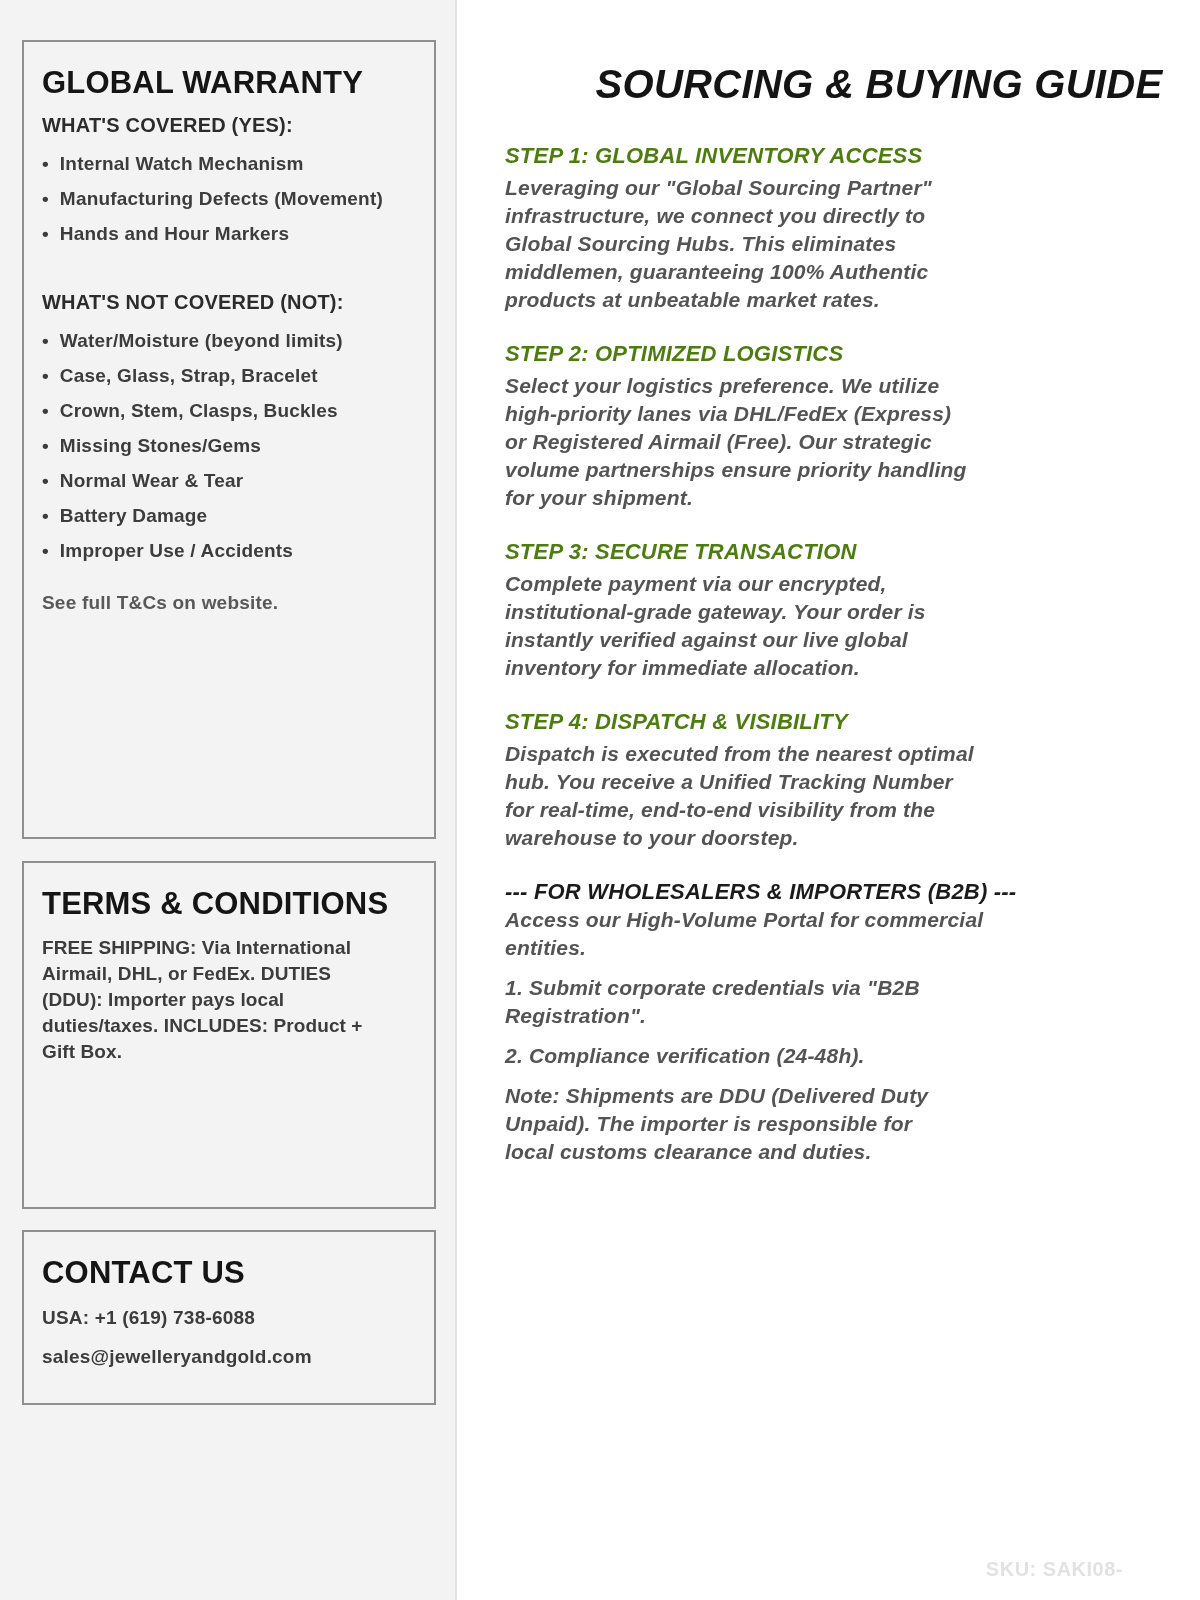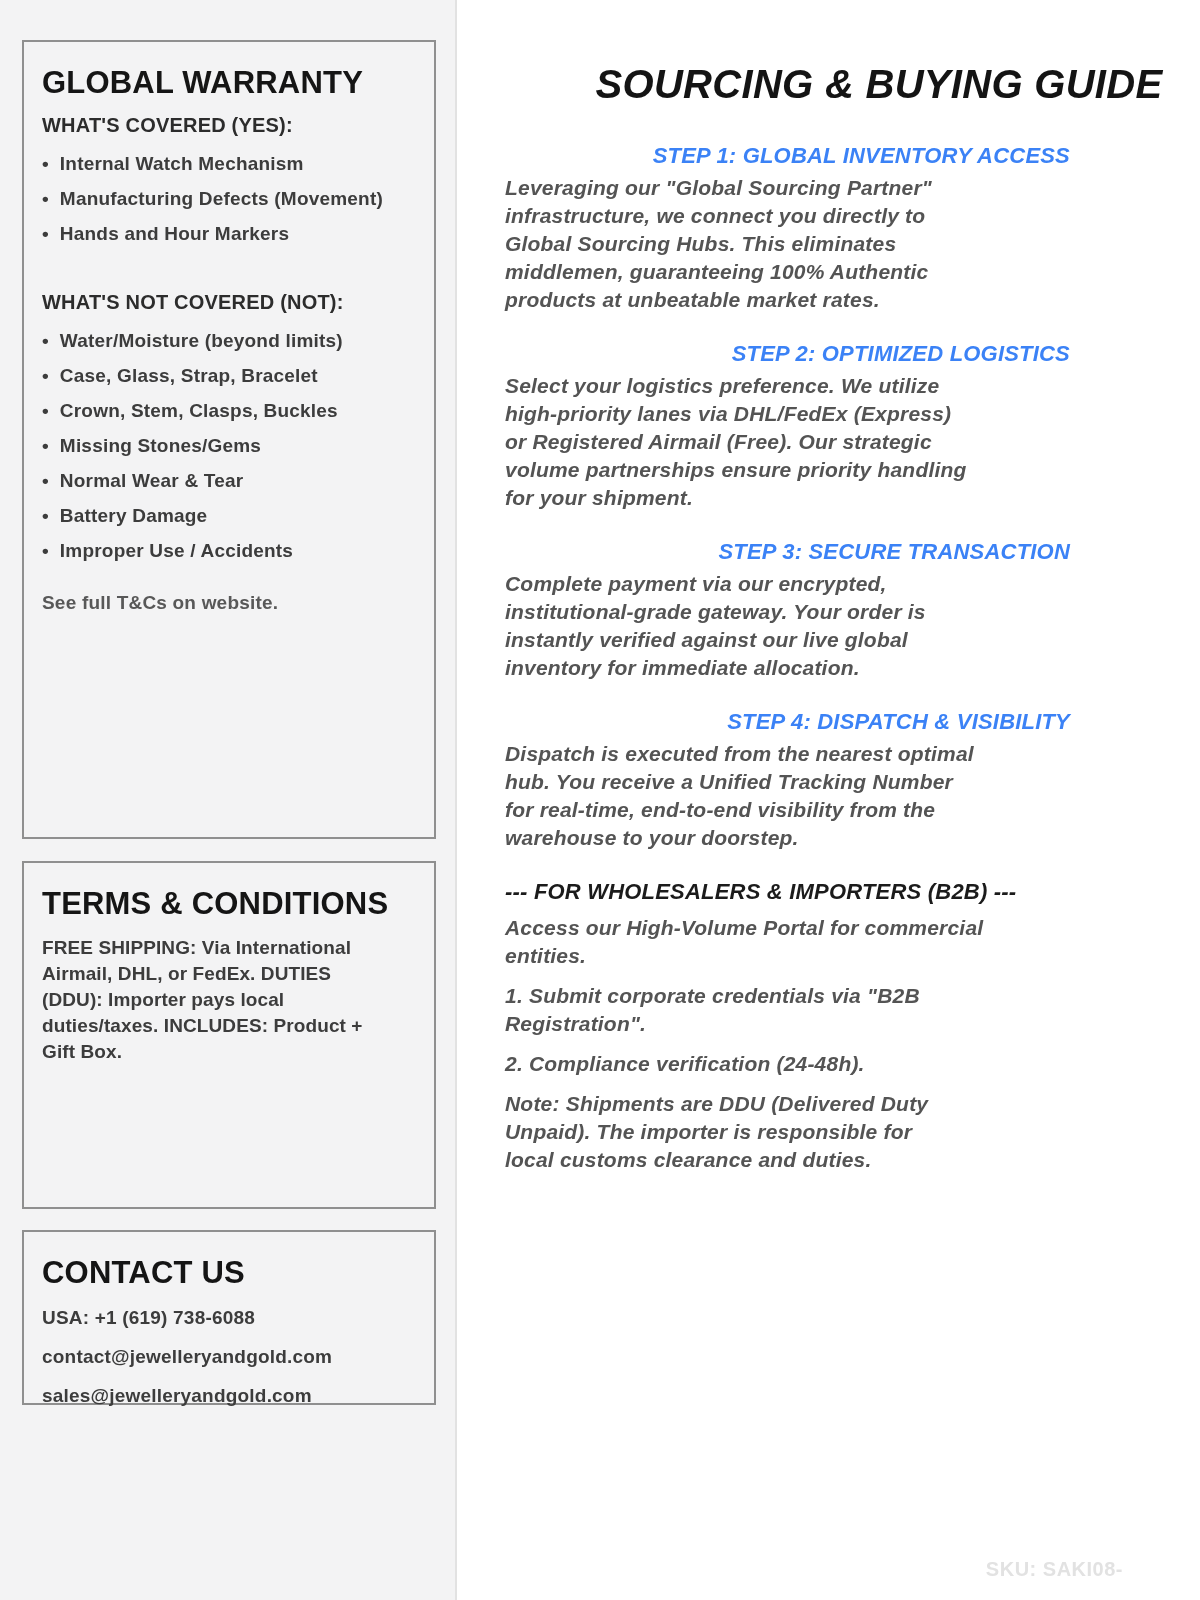--- a/index.html
+++ b/index.html
@@ -64,35 +64,33 @@
   
   .main { position:absolute; left:457px; top:0; width:844px; height:1600px; background:#ffffff;font-style:italic; }
   .main-title {
     margin-top:62px;
     text-align:center;
     font-size:40px; font-weight:800; color:#141414;
     letter-spacing:0.3px; line-height:44px;
   }
   .content { margin:36px 0 0 48px; width:565px; }
   .sec-heading {
-    font-size:22px; font-weight:800; color:#3b82f6;
+    font-size:22px; font-weight:800; color:#4d7c0f;
     line-height:28px; letter-spacing:0.2px;
     margin-bottom:4px;
-    text-align:right;
   }
   .sec-body {
     font-size:21px; font-weight:700; color:#545454;
     line-height:28px; letter-spacing:0.2px;
     white-space:pre-line;
     margin-bottom:26px;
   }
   .b2b-heading {
     font-size:22px; font-weight:800; color:#1b1b1b;
     line-height:28px; letter-spacing:0.2px;
-    margin-bottom:8px;
   }
   .b2b-para {
     font-size:21px; font-weight:700; color:#545454;
     line-height:28px; letter-spacing:0.2px;
     white-space:pre-line;
     margin-bottom:12px;
   }
   .b2b-note { margin-top:2px; }
 
   .sku {
@@ -134,21 +132,20 @@
       <p class="terms-body">FREE SHIPPING: Via International
 Airmail, DHL, or FedEx.  DUTIES
 (DDU): Importer pays local
 duties/taxes.  INCLUDES: Product +
 Gift Box.</p>
     </section>
 
     <section class="panel panel-contact">
       <h2 class="panel-title">CONTACT US</h2>
       <p class="contact-line first">USA: +1 (619) 738-6088</p>
-      <p class="contact-line">contact@jewelleryandgold.com</p>
       <p class="contact-line">sales@jewelleryandgold.com</p>
     </section>
 
   </aside>
 
   <main class="main">
     <h1 class="main-title">SOURCING &amp; BUYING GUIDE</h1>
 
     <div class="content">
 

